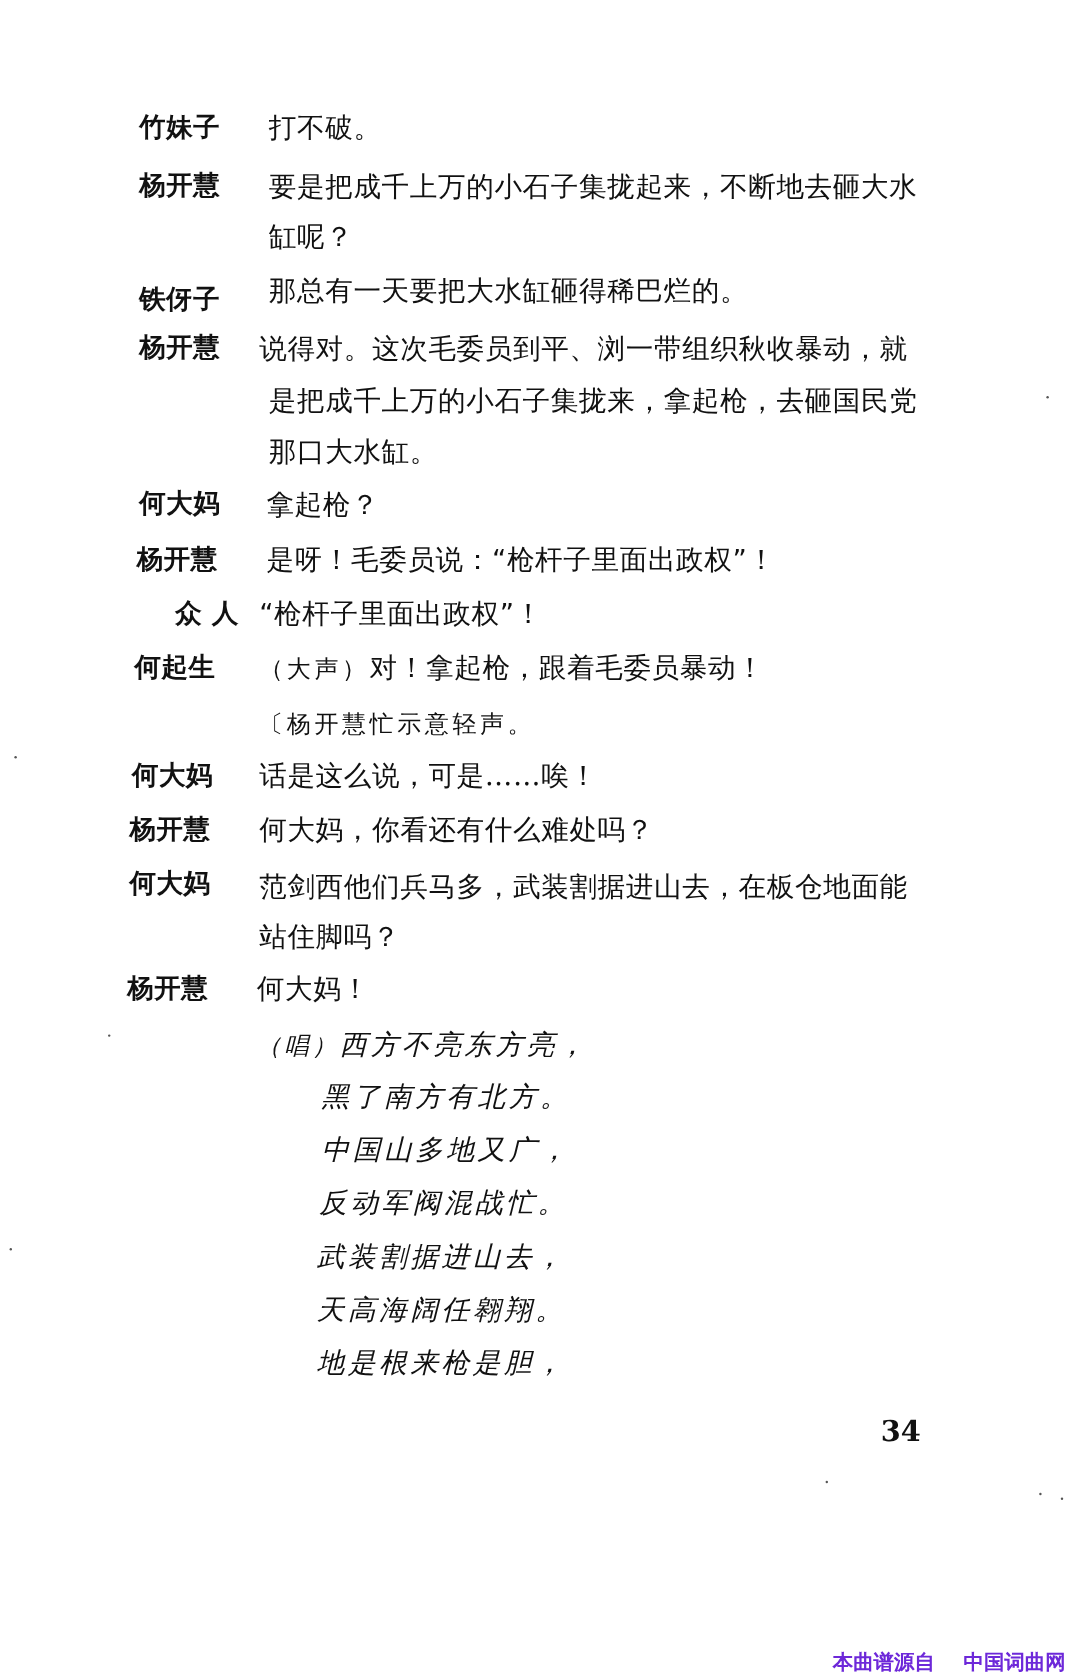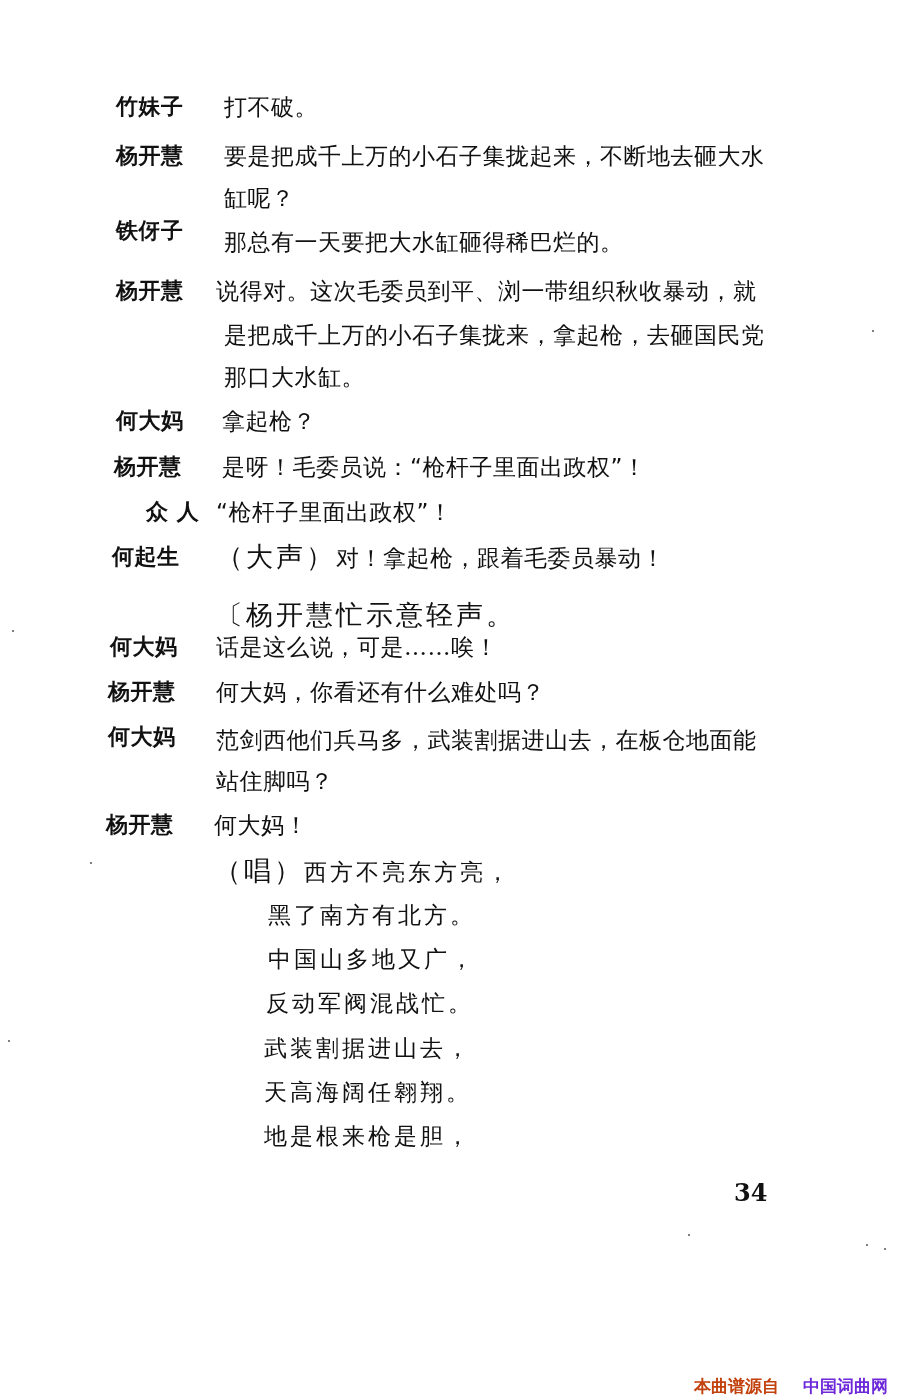--- a/index.html
+++ b/index.html
@@ -30,22 +30,22 @@
     .speaker {
       position: absolute;
       white-space: nowrap;
       font-family: "DejaVu Sans", "Liberation Sans", sans-serif;
       font-weight: bold;
       font-size: 22px;
       line-height: 30px;
       letter-spacing: 0.5px;
     }
     .bold { font-weight: normal; font-family: "DejaVu Sans", "Liberation Sans", sans-serif; }
-    .stage { font-size: 27px; letter-spacing: 3px; margin-top: 12px; }
-    .song { font-size: 23px; letter-spacing: 3px; }
+    .stage { font-size: 20px; letter-spacing: 3px; }
+    .song { font-size: 23px; letter-spacing: 3px; font-style: italic; }
     .page-number {
       position: absolute;
       left: 734px; top: 1178px;
       font-family: "DejaVu Serif", "Liberation Serif", serif;
       font-weight: bold;
       font-size: 24px;
     }
     .watermark {
       position: absolute;
       top: 1375px;
@@ -67,21 +67,21 @@
 
 <div class="page">
 
   <div class="speaker" style="left:116px; top:92px;">竹妹子</div>
   <div class="line" style="left:224px; top:92px;">打不破。</div>
 
   <div class="speaker" style="left:116px; top:141px;">杨开慧</div>
   <div class="line" style="left:224px; top:141px;">要是把成千上万的小石子集拢起来，不断地去砸大水</div>
   <div class="line" style="left:224px; top:183px;">缸呢？</div>
 
-  <div class="speaker" style="left:116px; top:216px;">铁伢子</div>
+  <div class="speaker" style="left:116px; top:236px;">铁伢子</div>
   <div class="line" style="left:224px; top:228px;font-family:Liberation Serif, serif;">那总有一天要把大水缸砸得稀巴烂的。</div>
 
   <div class="speaker" style="left:116px; top:276px;">杨开慧</div>
   <div class="line" style="left:216px; top:276px;">说得对。这次毛委员到平、浏一带组织秋收暴动，就</div>
   <div class="line" style="left:224px; top:320px;">是把成千上万的小石子集拢来，拿起枪，去砸国民党</div>
   <div class="line" style="left:224px; top:362px;">那口大水缸。</div>
 
   <div class="speaker" style="left:116px; top:406px;">何大妈</div>
   <div class="line" style="left:222px; top:406px;">拿起枪？</div>
 
@@ -120,21 +120,21 @@
   </div>
   <div class="line song" style="left:268px; top:900px;">黑了南方有北方。</div>
   <div class="line song" style="left:268px; top:944px;">中国山多地又广，</div>
   <div class="line song" style="left:266px; top:988px;">反动军阀混战忙。</div>
   <div class="line song" style="left:264px; top:1033px;">武装割据进山去，</div>
   <div class="line song" style="left:264px; top:1077px;">天高海阔任翱翔。</div>
   <div class="line song" style="left:264px; top:1121px;">地是根来枪是胆，</div>
 
   <div class="page-number">34</div>
 
-  <div class="watermark" style="left:694px; color:#c2410c;">本曲谱源自</div>
+  <div class="watermark" style="left:694px; color:#6d28d9;">本曲谱源自</div>
   <div class="watermark" style="left:803px; color:#6d28d9;">中国词曲网</div>
 
   <div class="speck" style="left:12px; top:630px;"></div>
   <div class="speck" style="left:8px; top:1040px;"></div>
   <div class="speck" style="left:90px; top:862px;"></div>
   <div class="speck" style="left:872px; top:330px;"></div>
   <div class="speck" style="left:884px; top:1248px;"></div>
   <div class="speck" style="left:866px; top:1244px;"></div>
   <div class="speck" style="left:688px; top:1234px;"></div>
 </div>

